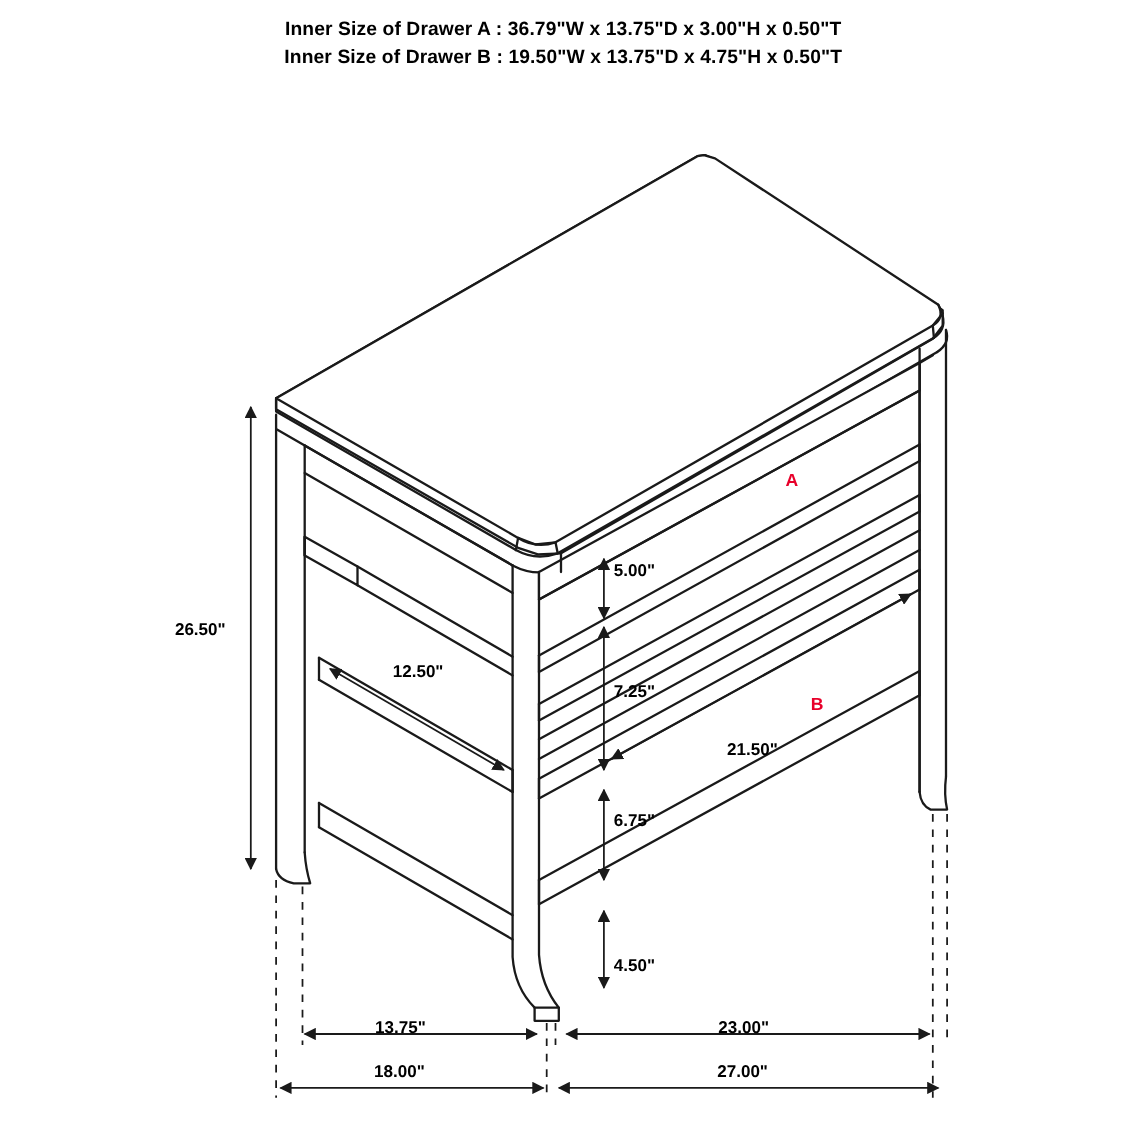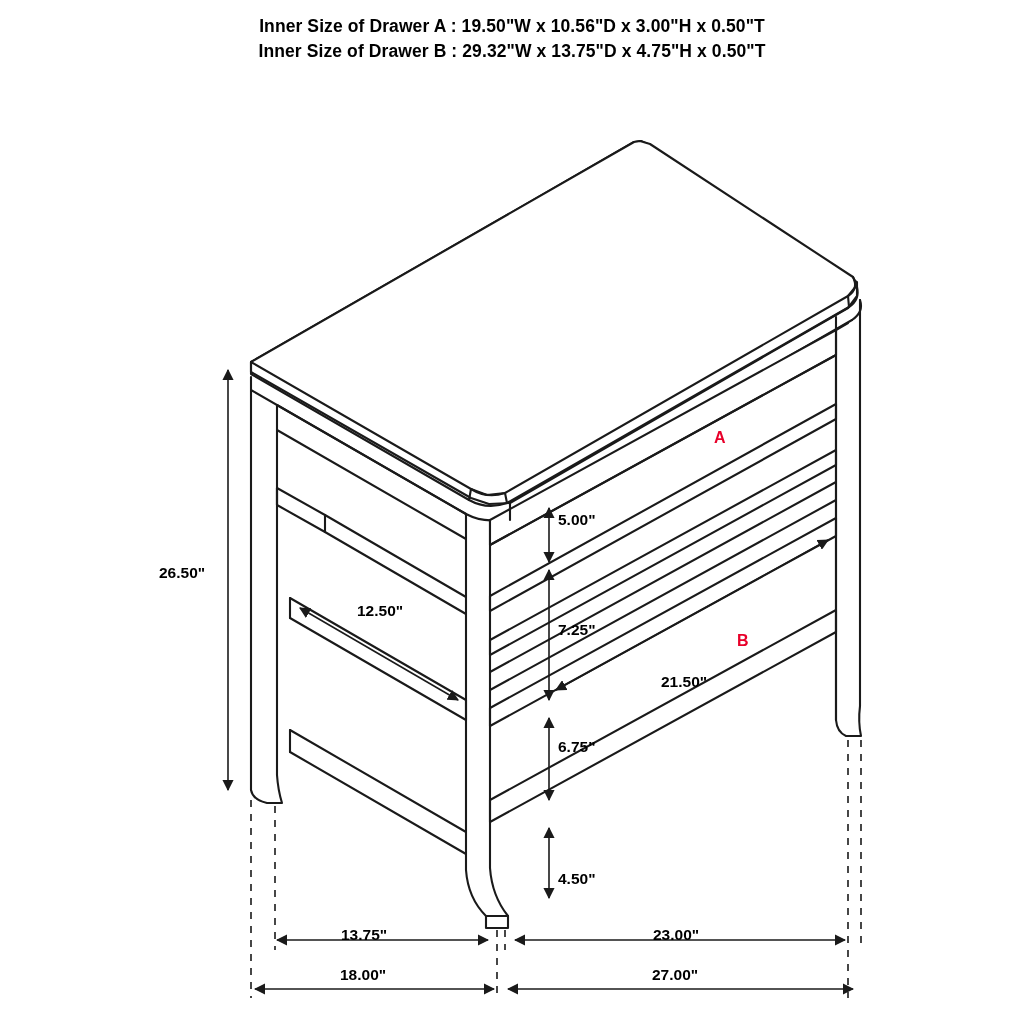--- a/index.html
+++ b/index.html
@@ -55,22 +55,22 @@
     color: #e8002a;
     white-space: nowrap;
   }
 </style>
 </head>
 <body>
 
 <div id="stage">
 
   <div class="header">
-    <div class="header-line">Inner Size of Drawer A : 19.50"W x 10.56"D x 3.00"H x 0.50"T</div>
-    <div class="header-line">Inner Size of Drawer B : 29.32"W x 13.75"D x 4.75"H x 0.50"T</div>
+    <div class="header-line">Inner Size of Drawer A : 36.79"W x 13.75"D x 3.00"H x 0.50"T</div>
+    <div class="header-line">Inner Size of Drawer B : 19.50"W x 13.75"D x 4.75"H x 0.50"T</div>
   </div>
 
   <svg class="drawing" viewBox="0 0 1024 1024">
     <defs>
       <marker id="arrHead" viewBox="0 0 10 10" refX="9" refY="5" markerWidth="7" markerHeight="7" orient="auto-start-reverse">
         <path d="M 0 0 L 10 5 L 0 10 z" fill="#1a1a1a"></path>
       </marker>
     </defs>
 
     <g stroke="#1a1a1a" fill="none" stroke-width="2.1" stroke-linejoin="round" stroke-linecap="round">

